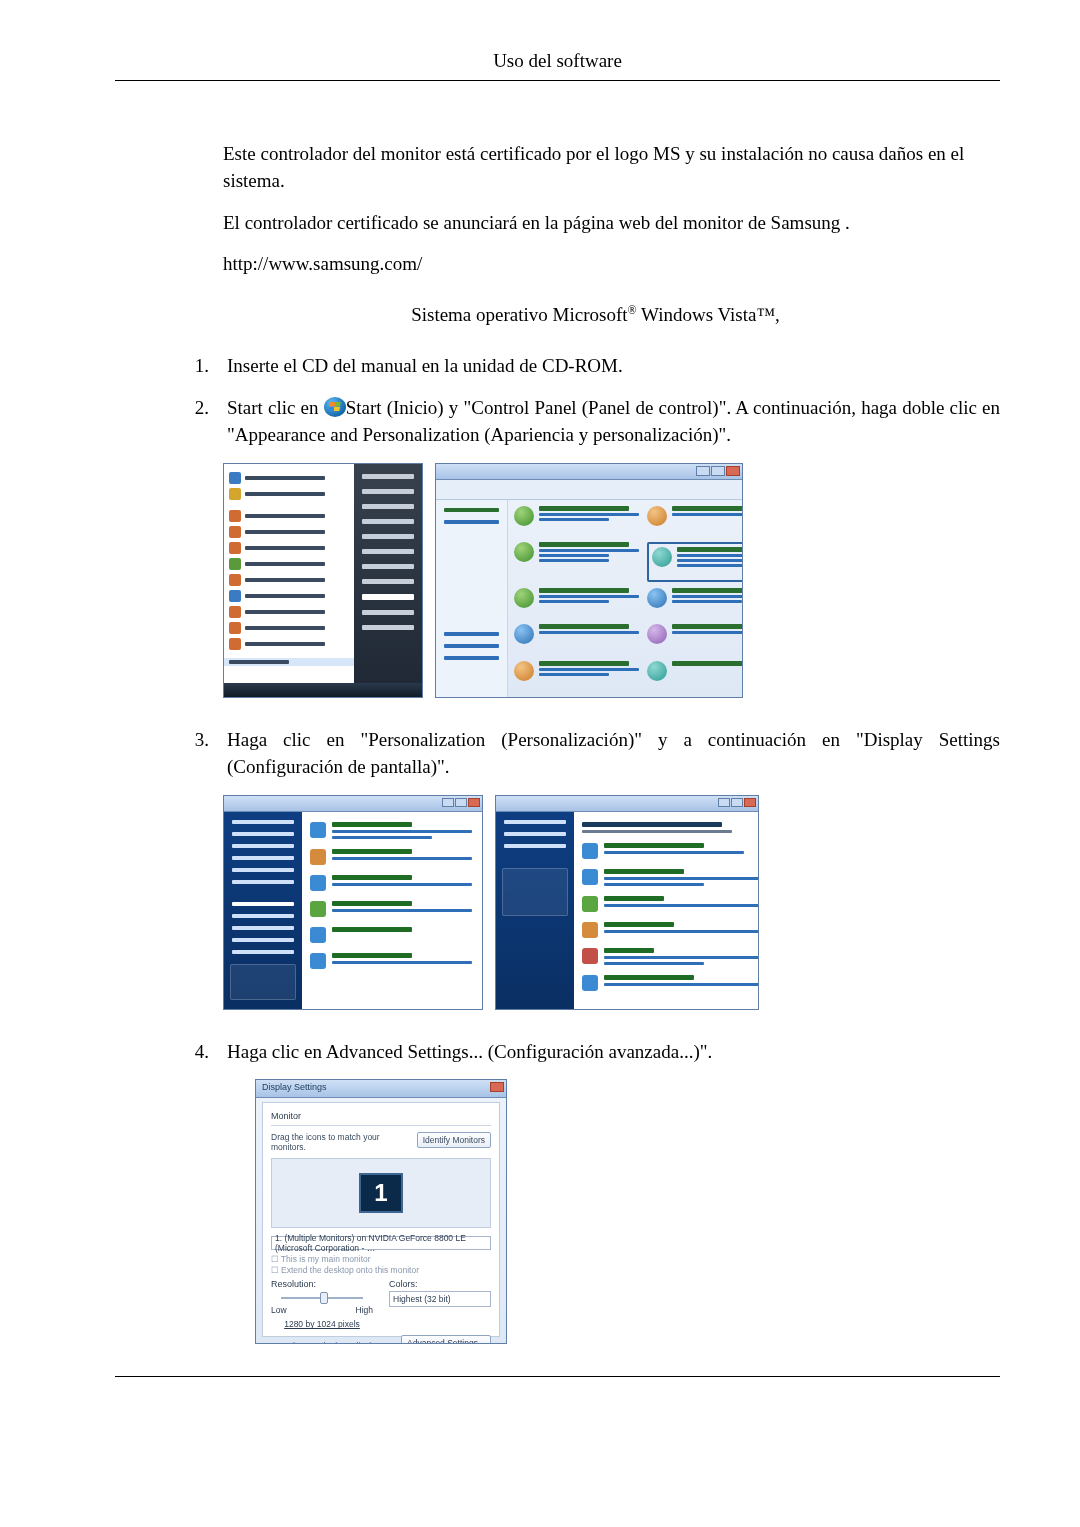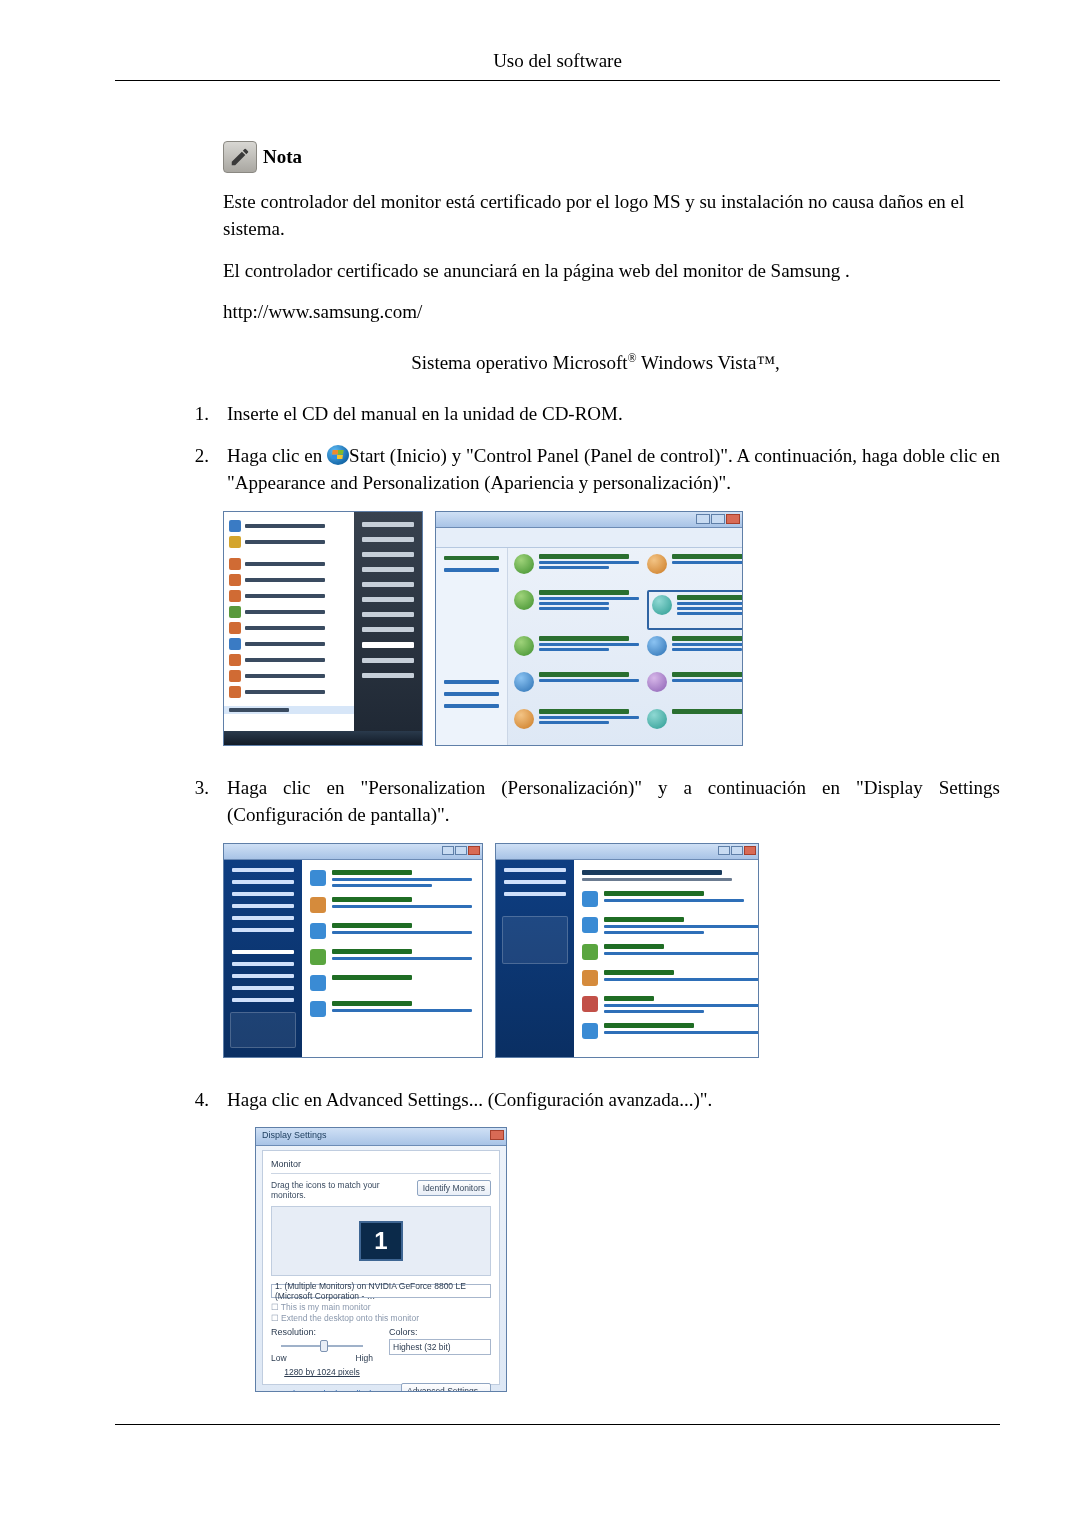--- a/index.html
+++ b/index.html
@@ -222,47 +222,39 @@
 </style>
 </head>
 <body>
 
 <div class="page">
 
   <div class="header-title">Uso del software</div>
   <hr class="header-rule">
 
   <div class="note-block">
-    <div class="note-head">
-      <span class="note-icon">
-        <svg viewBox="0 0 24 24">
-            <path d="M3 17.25V21h3.75L17.81 9.94l-3.75-3.75L3 17.25zM20.71 7.04a1 1 0 0 0 0-1.41l-2.34-2.34a1 1 0 0 0-1.41 0l-1.83 1.83 3.75 3.75 1.83-1.83z" fill="#3a3a3a"></path>
-          </svg>
-      </span>
-      <span class="note-label">Nota</span>
-    </div>
     <p class="para">Este controlador del monitor está certificado por el logo MS y su instalación no causa daños en el sistema.</p>
     <p class="para">El controlador certificado se anunciará en la página web del monitor de Samsung .</p>
     <p class="url">http://www.samsung.com/</p>
   </div>
 
 
   <p class="indent1 sys-line">
     <span>Sistema operativo Microsoft</span><sup class="reg">®</sup><span> Windows Vista™,</span>
   </p>
 
   <ol class="steps">
     <li>
       <span class="step-num">1.</span>
       <span class="step-body">Inserte el CD del manual en la unidad de CD-ROM.</span>
     </li>
     <li>
       <span class="step-num">2.</span>
       <span class="step-body">
-        <span>Haga clic en </span><span class="win-icon"></span><span>Start (Inicio) y "Control Panel (Panel de control)". A continuación, haga doble clic en "Appearance and Personalization (Apariencia y personalización)".</span>
+        <span>Start clic en </span><span class="win-icon"></span><span>Start (Inicio) y "Control Panel (Panel de control)". A continuación, haga doble clic en "Appearance and Personalization (Apariencia y personalización)".</span>
       </span>
     </li>
   </ol>
 
   <div class="shot-row">
     <div class="shot s1">
       <div class="s1-left">
         <div class="spacer"></div>
         <div class="row">
             <span class="ic b"></span>

